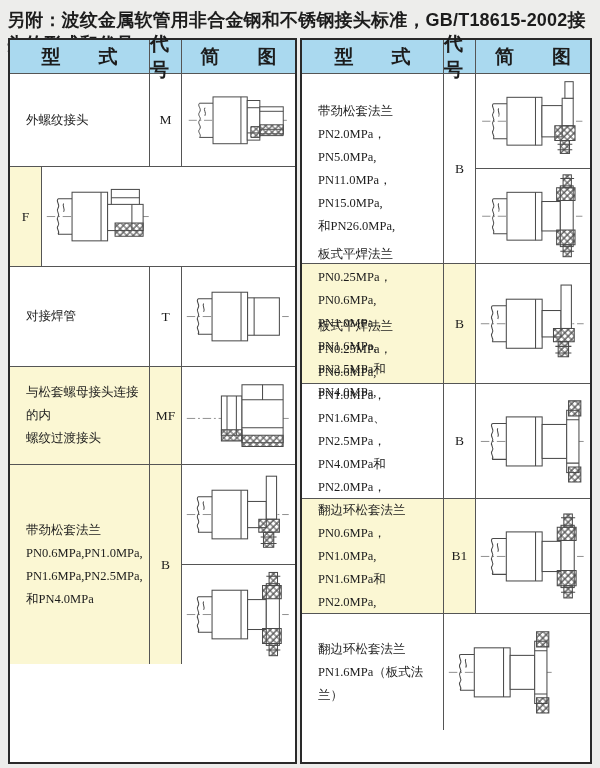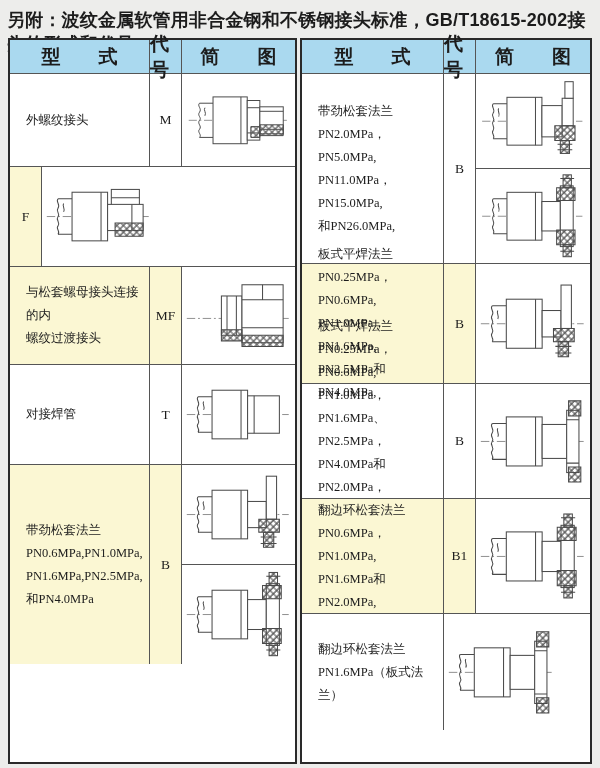--- a/index.html
+++ b/index.html
@@ -178,44 +178,44 @@
     <div class="cell c-diagstack w-diag-l">
       <div class="diag">
           <svg viewBox="0 0 116 94">
             <use href="#sym-f"></use>
           </svg>
         </div>
     </div>
   </div>
 
 
+  <div class="row" style="height:100px">
+    <div class="cell c-type w-type-l">
+        <div class="type-text">对接焊管</div>
+      </div>
+    <div class="cell c-code w-code-l">T</div>
+    <div class="cell c-diagstack w-diag-l">
+      <div class="diag">
+          <svg viewBox="0 0 116 94">
+            <use href="#sym-t"></use>
+          </svg>
+        </div>
+    </div>
+  </div>
+
   <div class="row" style="height:98px">
     <div class="cell c-type w-type-l bg-y">
         <div class="type-text">与松套螺母接头连接的内
 螺纹过渡接头</div>
       </div>
     <div class="cell c-code w-code-l bg-y">MF</div>
     <div class="cell c-diagstack w-diag-l">
       <div class="diag">
           <svg viewBox="0 0 116 94">
             <use href="#sym-mf"></use>
-          </svg>
-        </div>
-    </div>
-  </div>
-
-  <div class="row" style="height:100px">
-    <div class="cell c-type w-type-l">
-        <div class="type-text">对接焊管</div>
-      </div>
-    <div class="cell c-code w-code-l">T</div>
-    <div class="cell c-diagstack w-diag-l">
-      <div class="diag">
-          <svg viewBox="0 0 116 94">
-            <use href="#sym-t"></use>
           </svg>
         </div>
     </div>
   </div>
 
   <div class="row" style="height:199px">
     <div class="cell c-type w-type-l bg-y">
         <div class="type-text">带劲松套法兰
 PN0.6MPa,PN1.0MPa,
 PN1.6MPa,PN2.5MPa,

